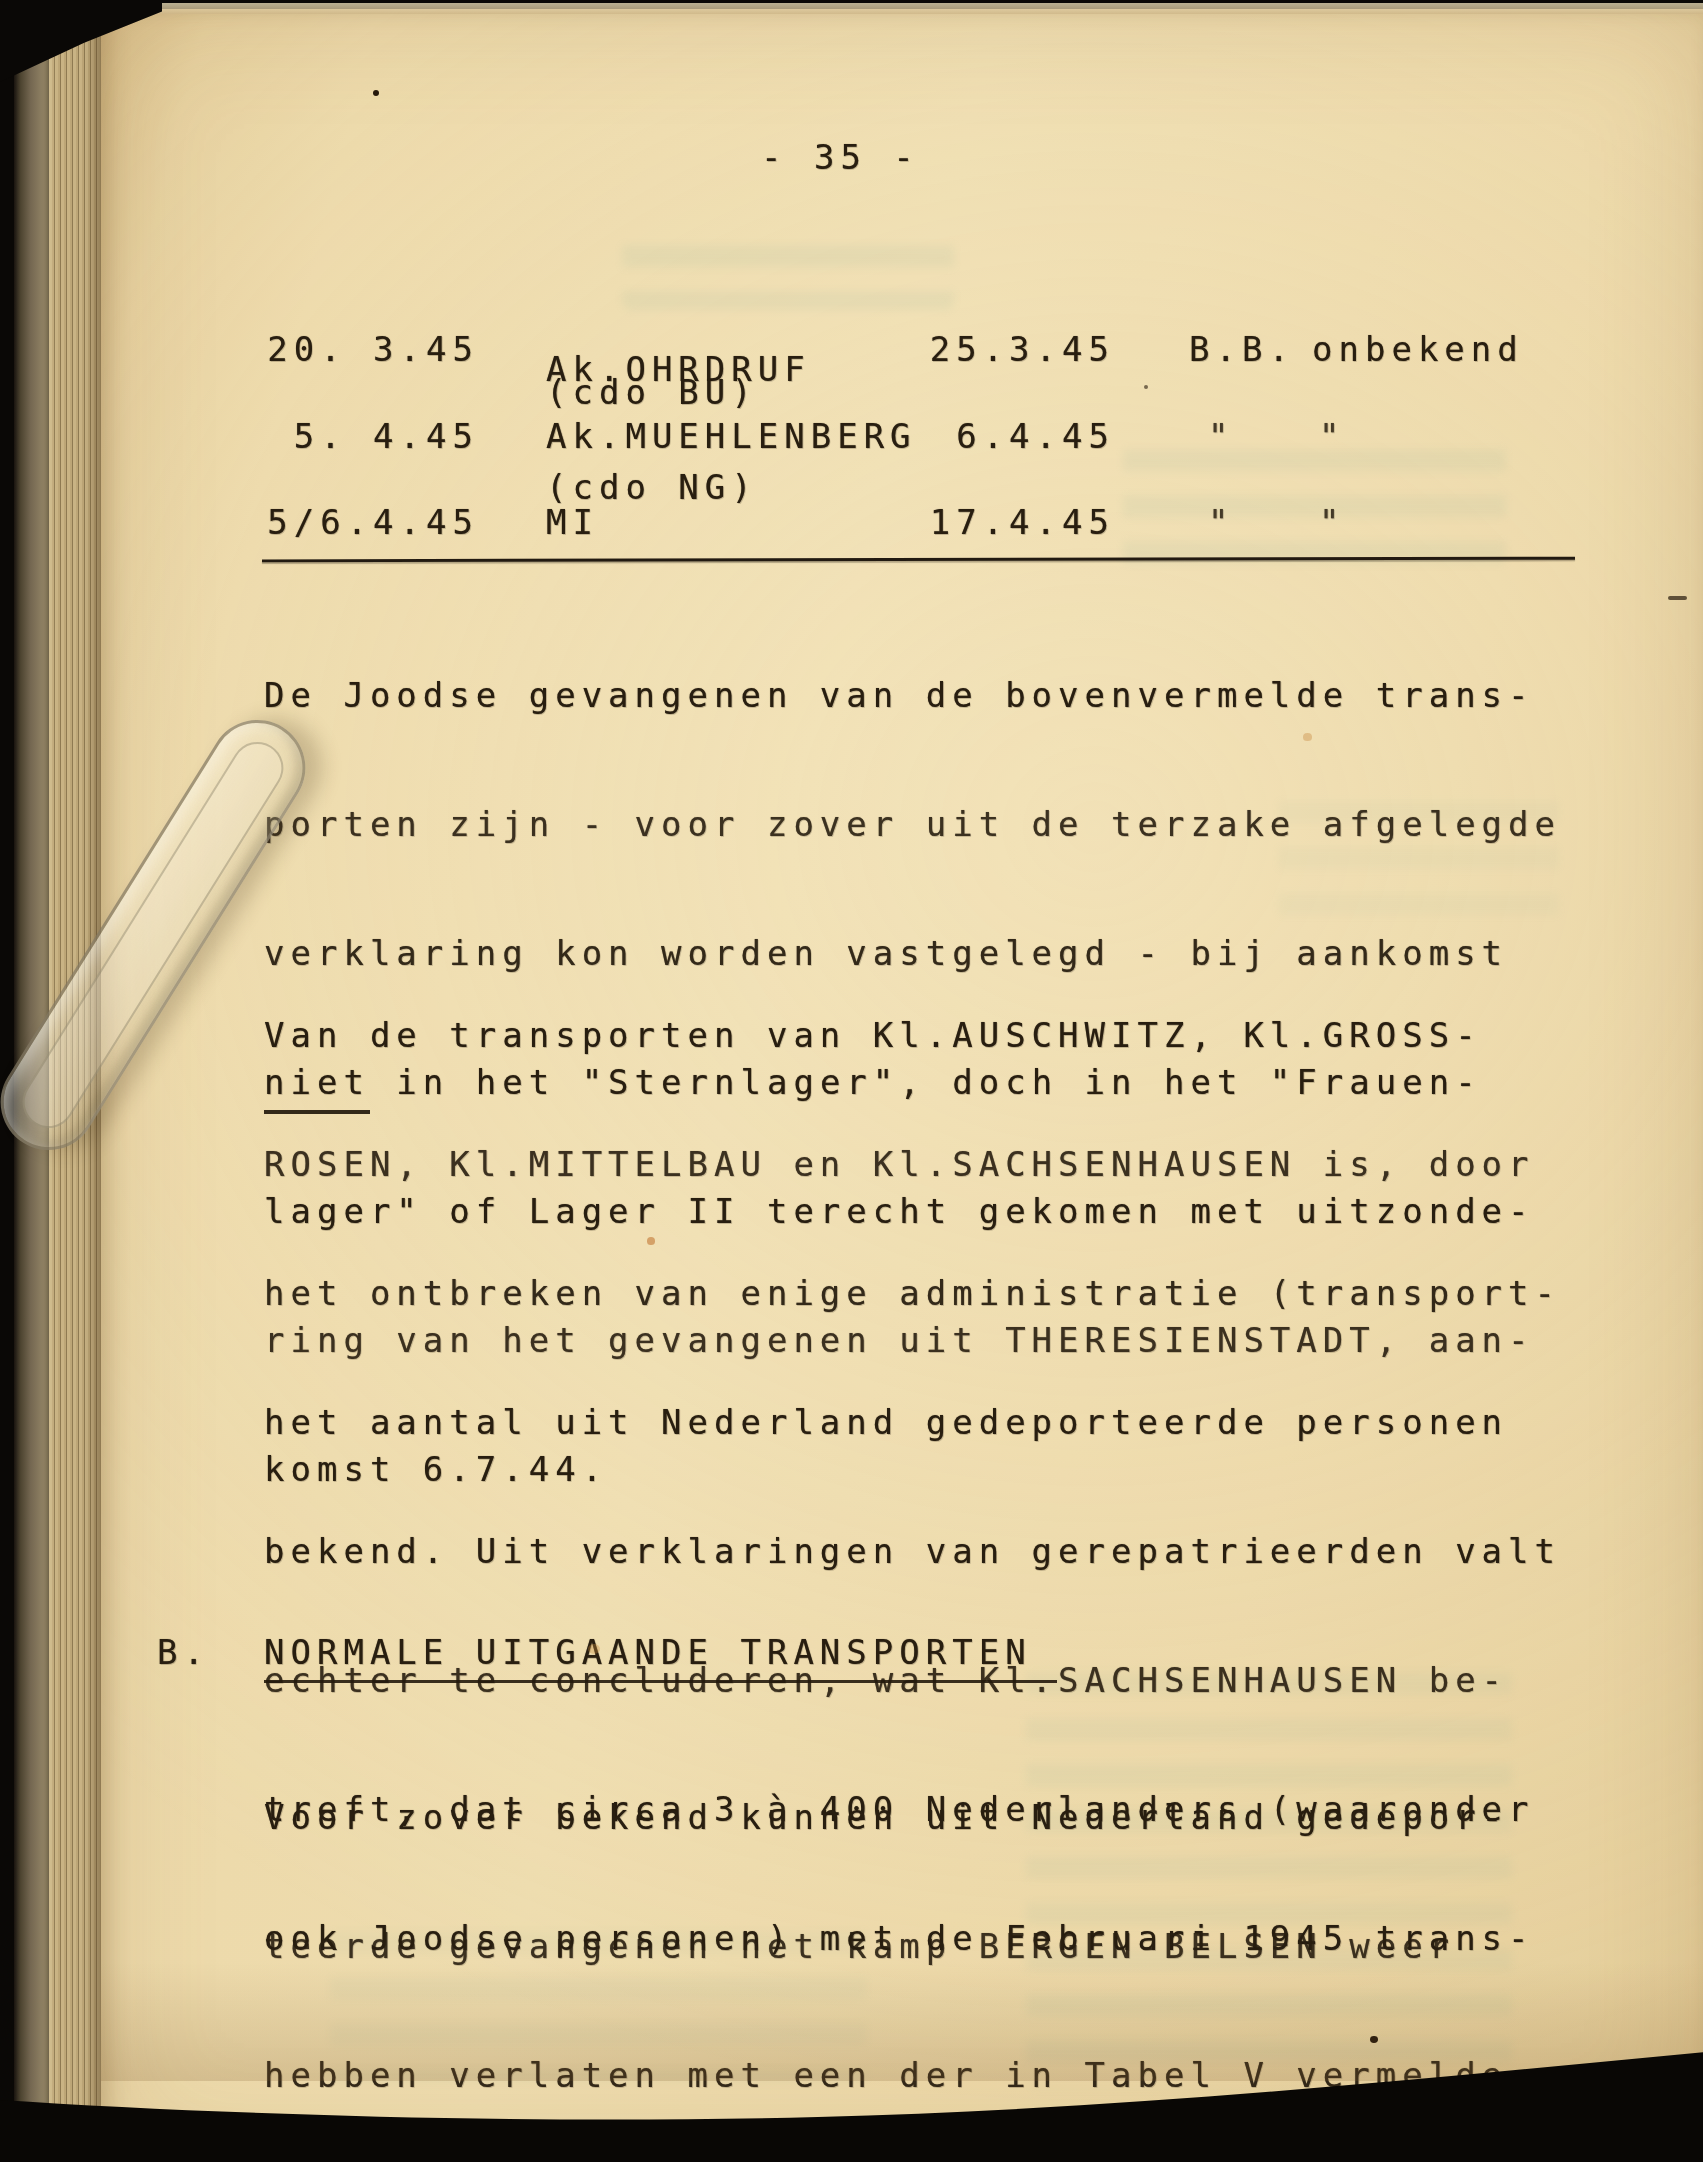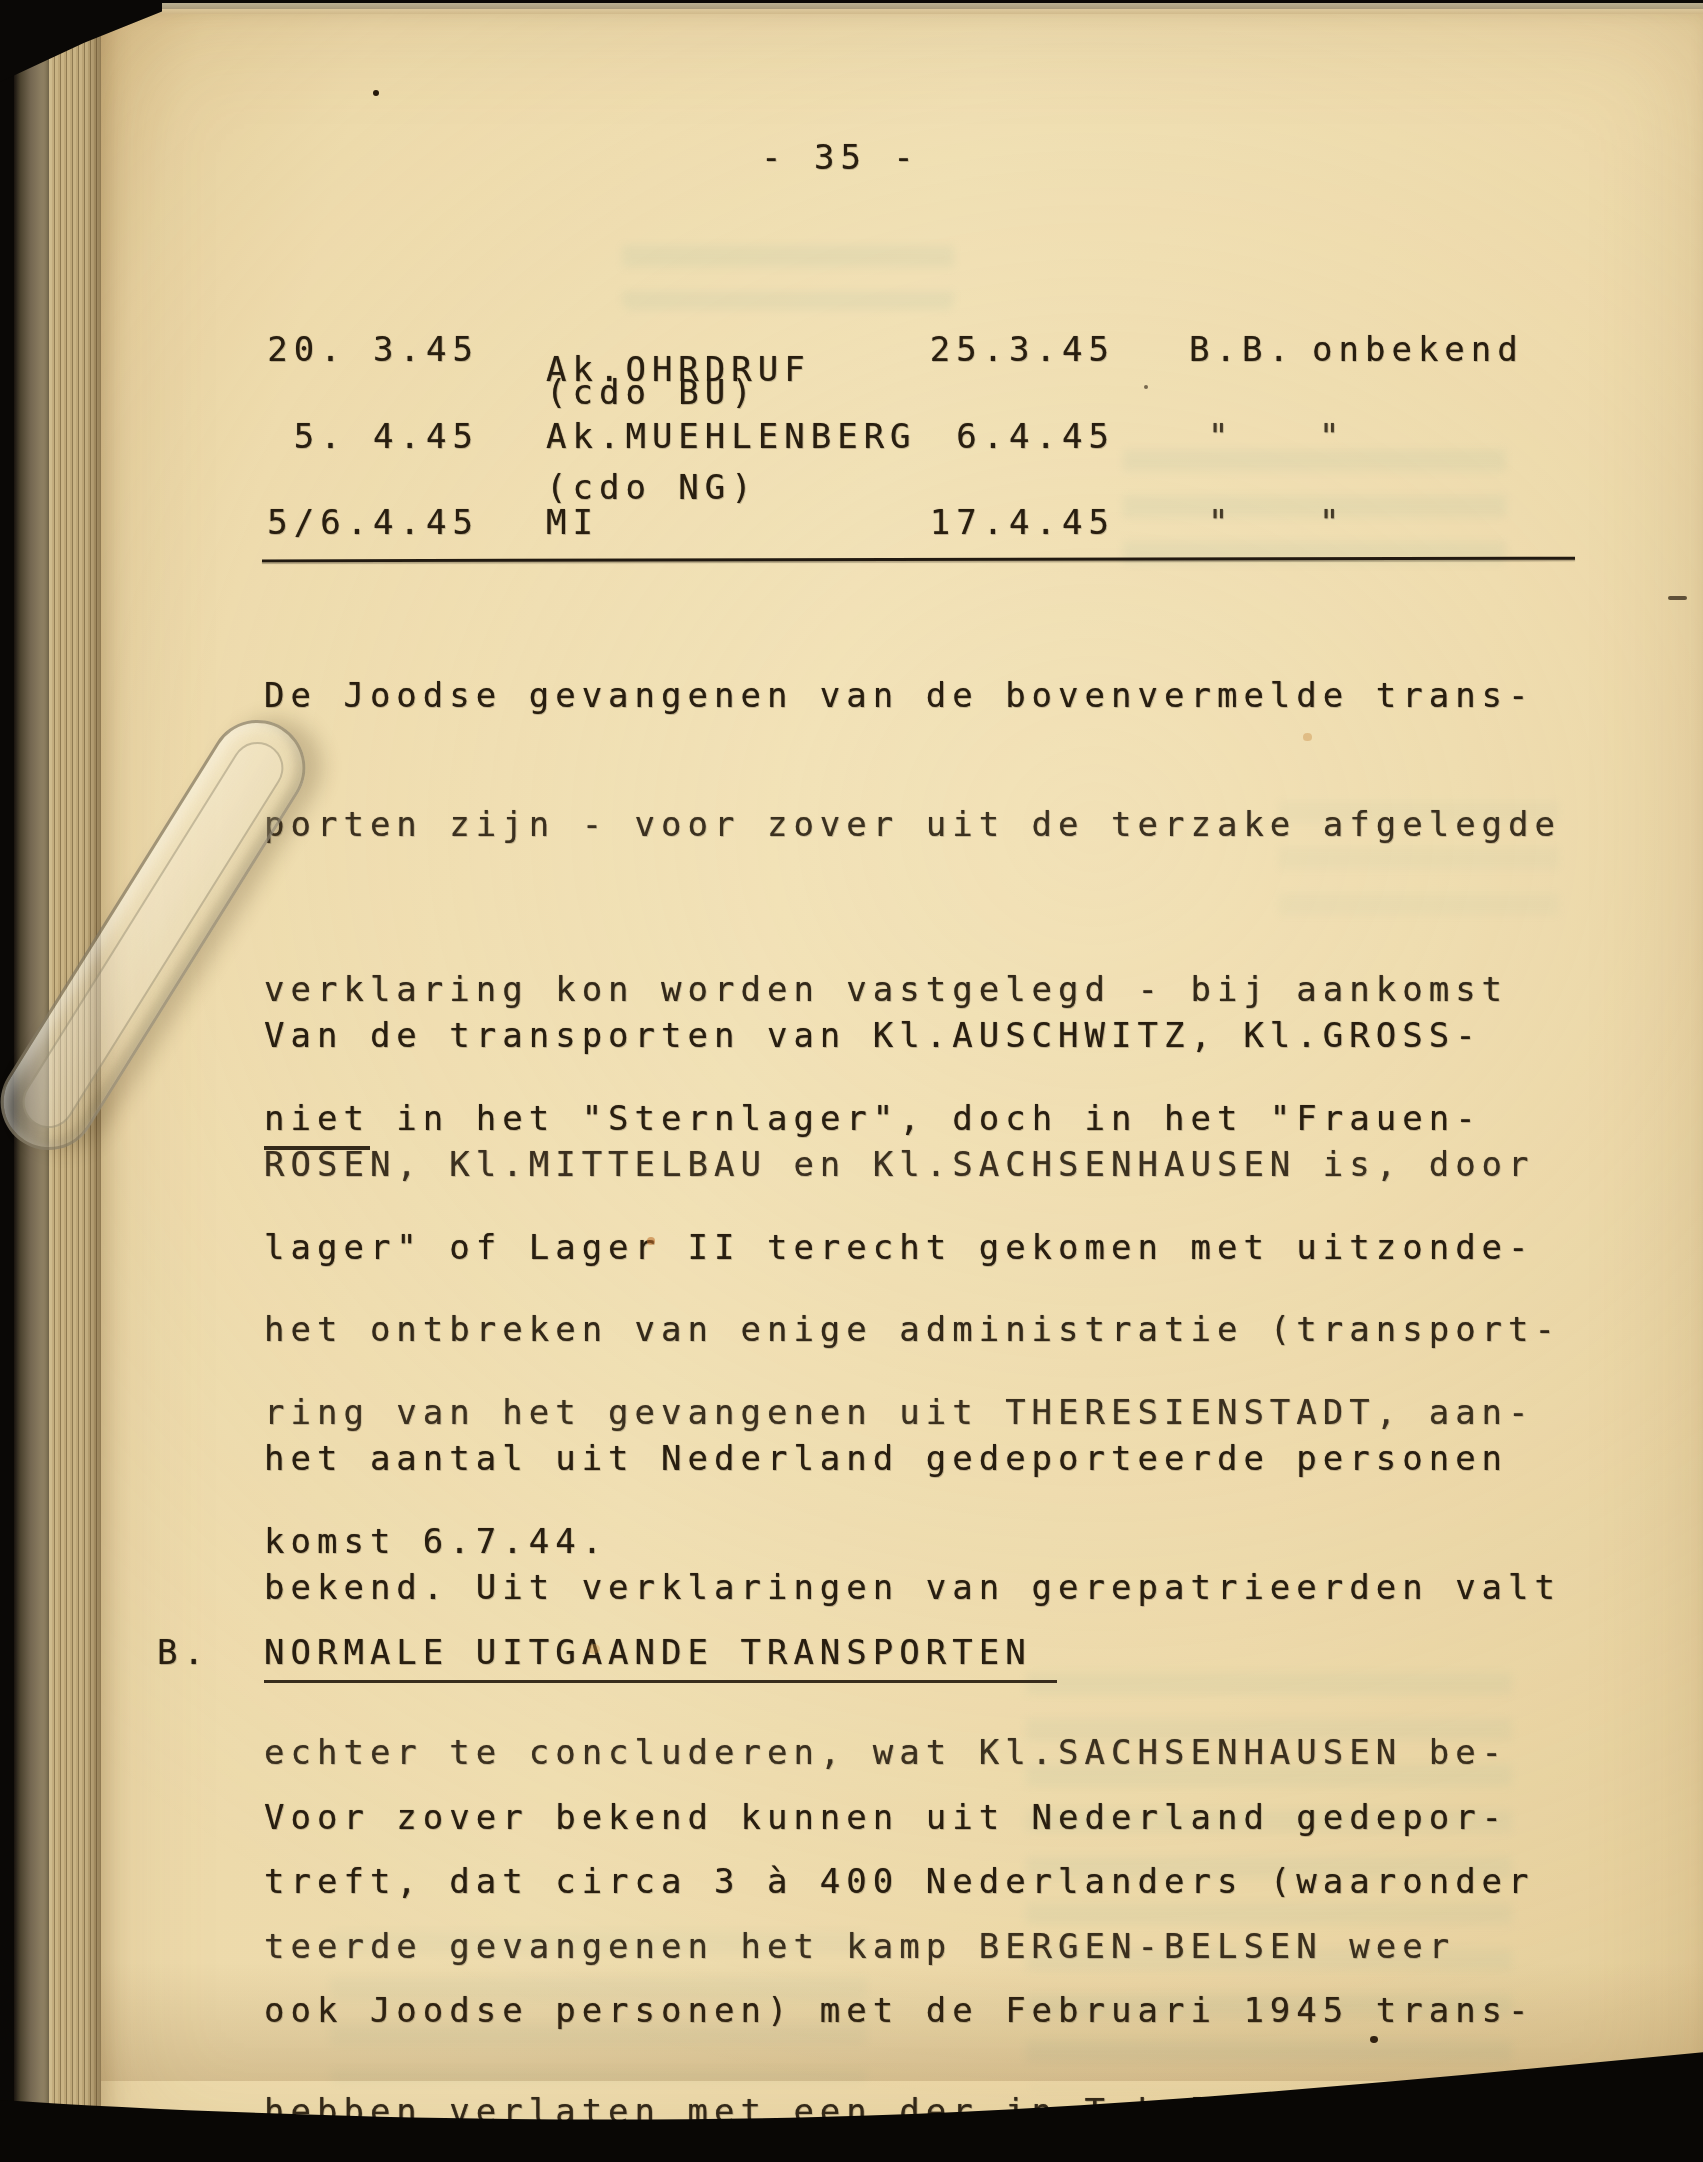--- a/index.html
+++ b/index.html
@@ -32,21 +32,21 @@
   .corner-black { position:absolute; left:0; top:0; width:162px; height:82px; background:#0a0806;
     clip-path:polygon(0 0,100% 0,100% 14%,52% 52%,0 100%); }
   .bottom-cover { position:absolute; left:0; bottom:0; width:1704px; height:145px; display:block; }
   .bottom-shade { position:absolute; left:101px; right:0; bottom:82px; height:119px;
     background:linear-gradient(rgba(120,85,40,0), rgba(120,85,40,.20)); }
 
   
   .tw { position:absolute; color:#281e10; font-size:34px; letter-spacing:6px; line-height:43px;
         white-space:pre; text-shadow:0 0 0.9px rgba(40,30,16,.6),0.9px 0.9px 0 rgba(40,30,16,.18); }
   .para .tline { white-space:pre; }
-  .para .tline:nth-child(3n){ opacity:.94;margin-top:36px; }
+  .para .tline:nth-child(3n){ opacity:.94; }
   .para .tline:nth-child(4n+2){ opacity:.90; }
   .u-niet { border-bottom:4.3px solid rgba(35,25,12,.92); padding-bottom:8px; }
   .heading { border-bottom:3.4px solid rgba(35,25,12,.9); padding:0 25.6px 7.7px 0; }
 
   
   .c1 { left:256px; width:223px; text-align:right; }
   .c2 { left:546px; }
   .c3 { left:900px; width:215px; text-align:right; }
   .c4 { left:1189px; }
   .c5 { left:1312px; }

